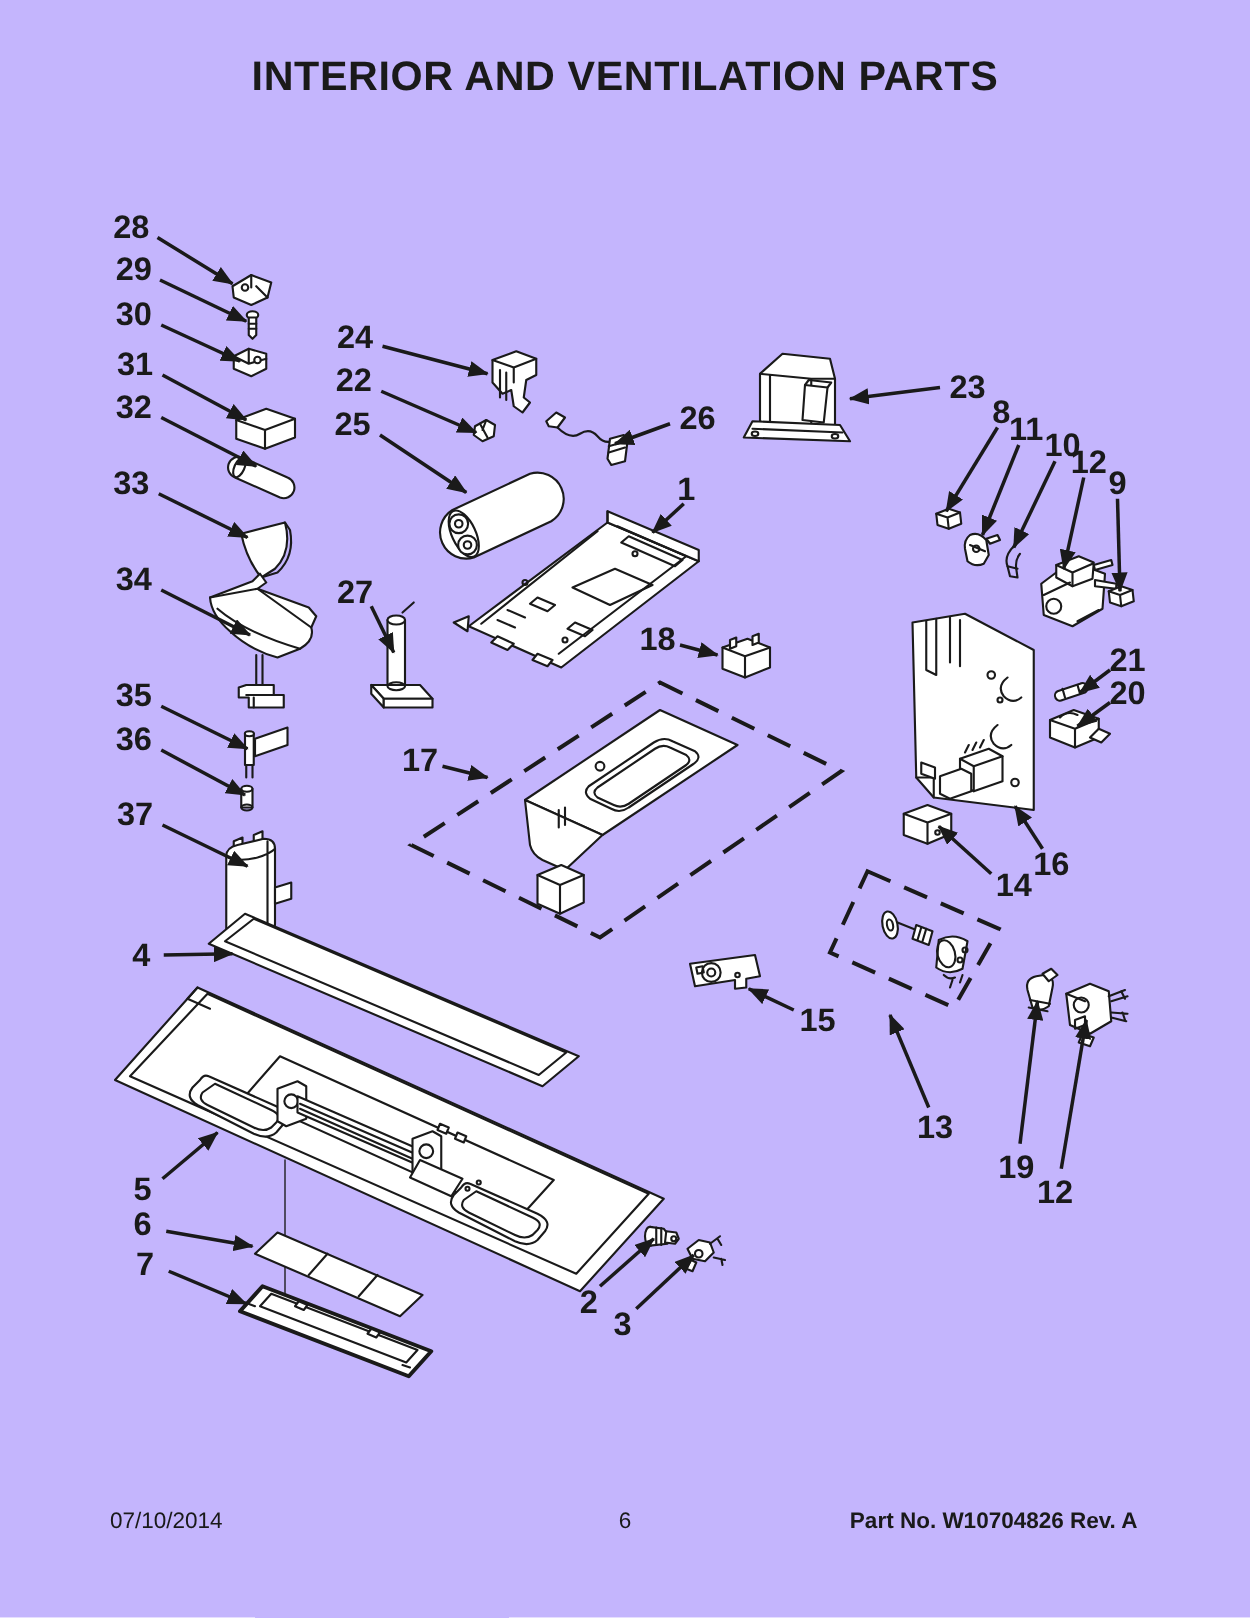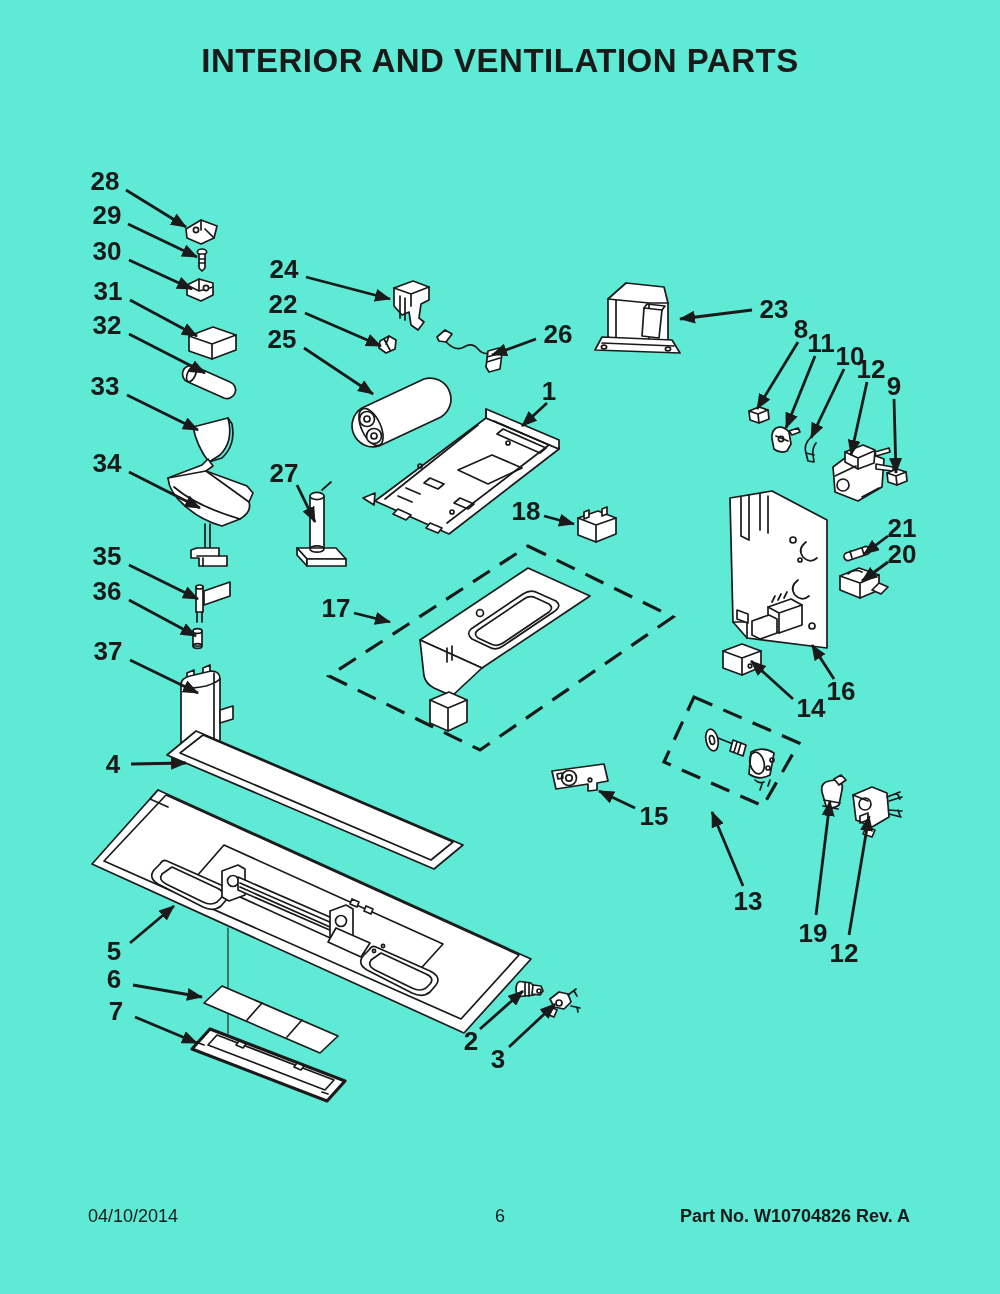--- a/index.html
+++ b/index.html
@@ -1,17 +1,17 @@
 <!DOCTYPE html>
 <html style="--ink: #1a1a1a;"><head>
 <meta charset="utf-8">
 <style>
   :root{ --ink:#1a1a1a; }
   html,body{margin:0;padding:0;background:#fff;}
-  .page{position:relative;width:1000px;height:1294px;background:#5eead4;overflow:hidden;
+  .page{position:relative;width:1000px;height:1294px;background:#c4b5fd;overflow:hidden;
         font-family:"Liberation Sans", sans-serif;color:var(--ink);}
   .title{position:absolute;top:42px;left:0;width:100%;text-align:center;
          font-size:33px;font-weight:bold;letter-spacing:.5px;}
   .footer{position:absolute;top:1206px;left:0;width:100%;font-size:18px;}
   .f-left{position:absolute;left:88px;top:0;}
   .f-center{position:absolute;left:0;right:0;top:0;text-align:center;}
   .f-right{position:absolute;right:90px;top:0;font-weight:bold;}
   svg{position:absolute;left:0;top:0;}
   .p{stroke:var(--ink);stroke-width:1.7;fill:#fff;stroke-linejoin:round;stroke-linecap:round;}
   .w{fill:none;}
@@ -475,18 +475,18 @@
           <text x="471" y="1041" class="callout-label">2</text>
         </g>
         <g>
           <line x1="509" y1="1047" x2="555" y2="1004" class="callout-arrow" marker-end="url(#ah)"></line>
           <text x="498" y="1059" class="callout-label">3</text>
         </g>
       </g>
   </svg>
 
   <div class="footer">
-    <span class="f-left">04/10/2014</span>
+    <span class="f-left">07/10/2014</span>
     <span class="f-center">6</span>
     <span class="f-right">Part No.  W10704826   Rev.  A</span>
   </div>
 
 </div>
 
 </body></html>

